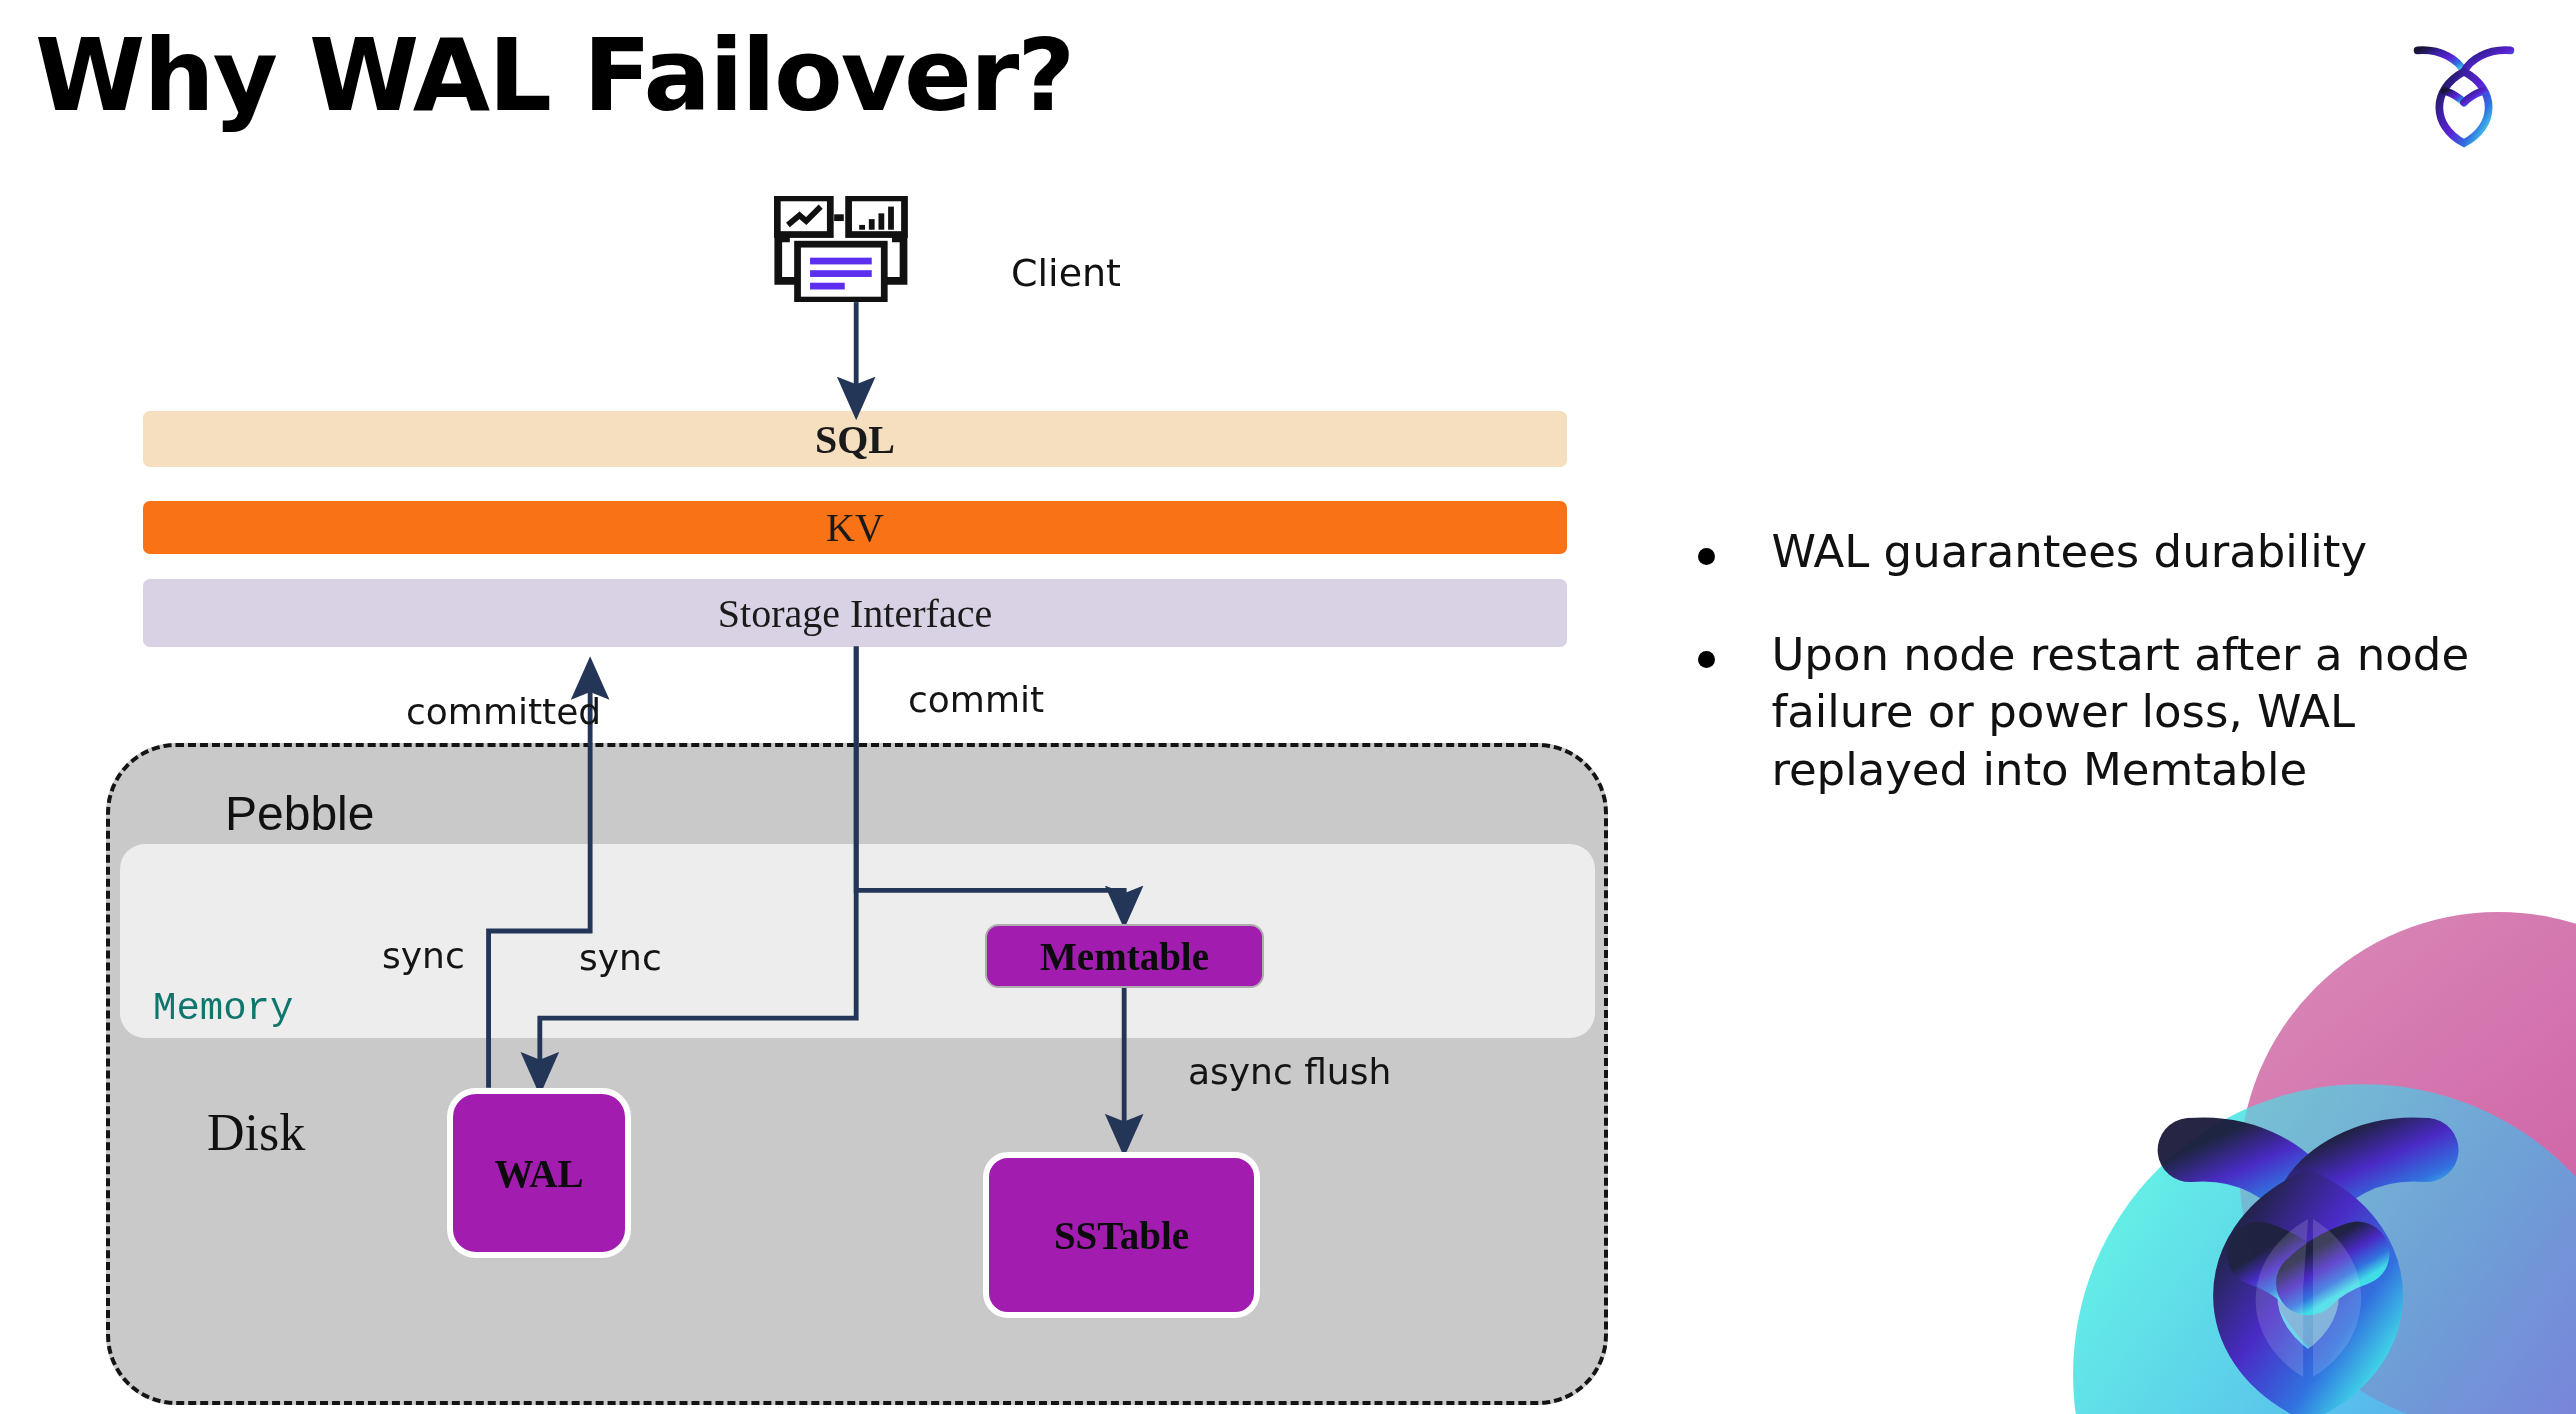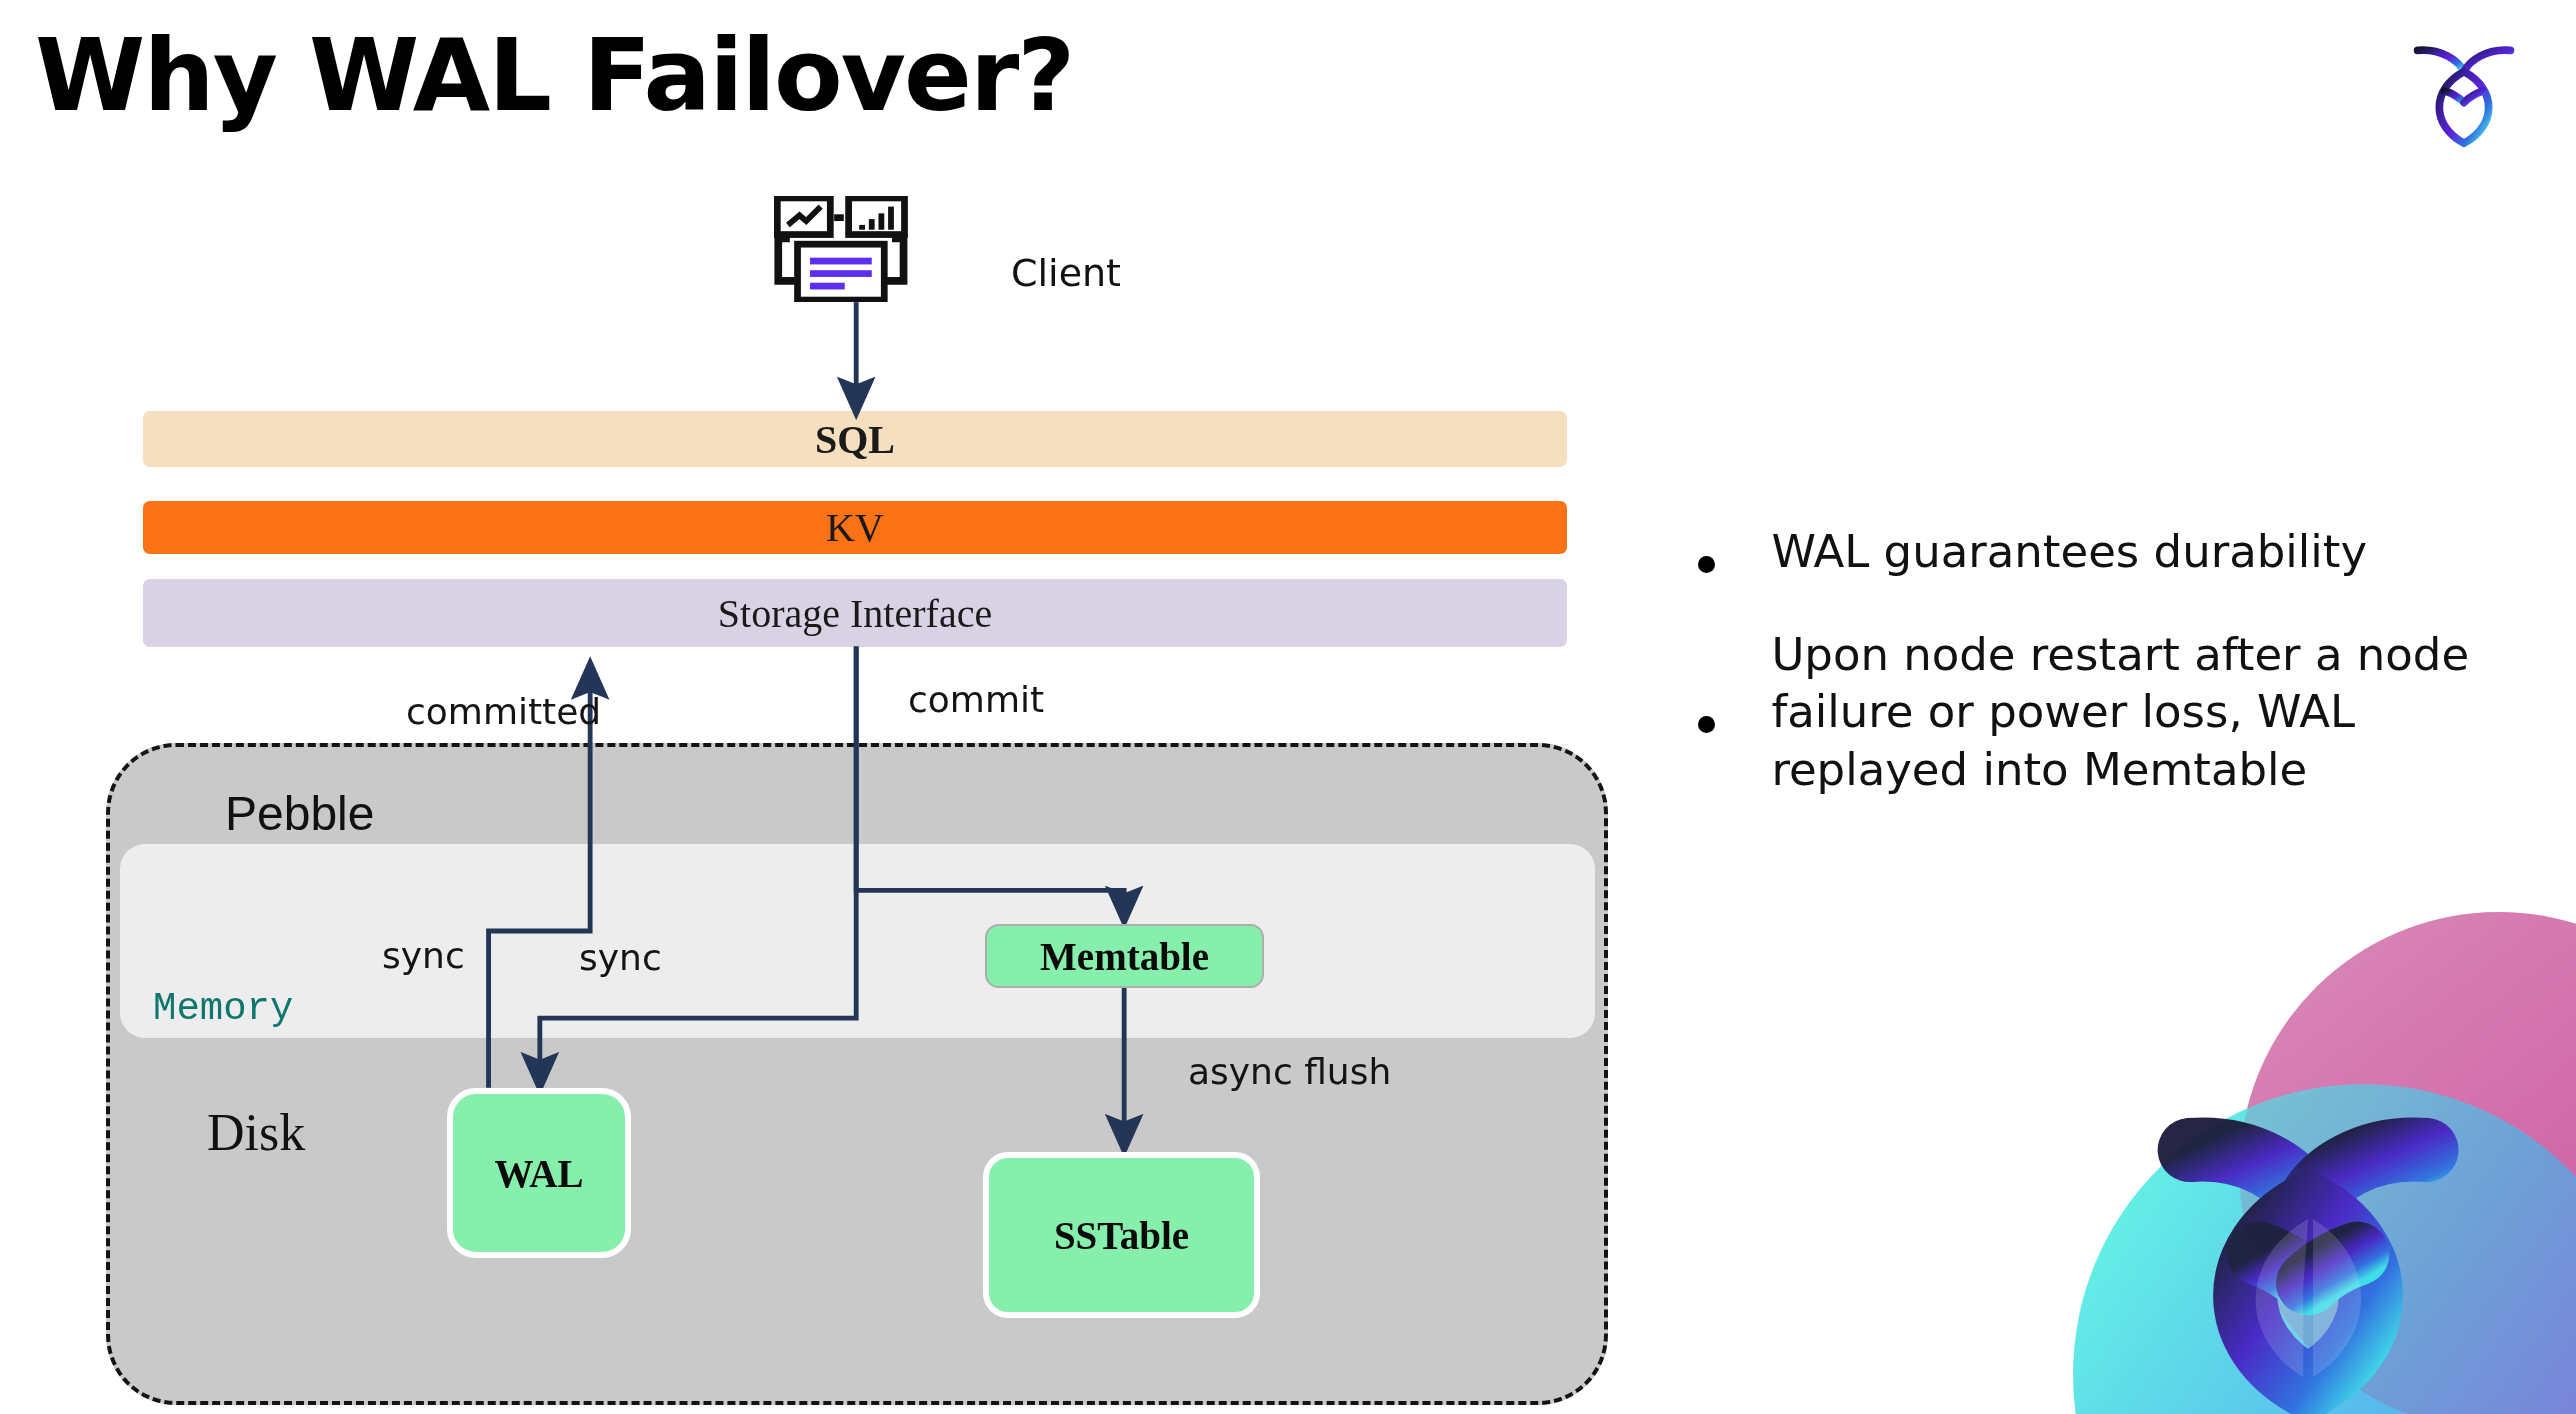--- a/index.html
+++ b/index.html
@@ -59,21 +59,21 @@
     font-family:Liberation Mono, monospace;font-size:39px;color:#0f766e;
   }
   #disk-label{
     position:absolute;left:207px;top:1103px;
     font-family:"Liberation Serif",serif;font-size:52px;color:#111;
   }
 
   
   .node-box{
     position:absolute;display:flex;align-items:center;justify-content:center;
-    background:#86efac;font-family:"Liberation Serif",serif;
+    background:#a21caf;font-family:"Liberation Serif",serif;
     font-weight:bold;font-size:39px;color:#0b0b0b;box-sizing:border-box;
   }
   #node-memtable{left:985px;top:924px;width:279px;height:64px;
                  border:2.9px solid #adadad;border-radius:13.5px;}
   #node-wal{left:447px;top:1088px;width:184px;height:170px;
             border:6.8px solid #ffffff;border-radius:29px;}
   #node-sstable{left:983px;top:1152px;width:277px;height:166px;
                 border:6.8px solid #ffffff;border-radius:25px;}
 
   
@@ -86,21 +86,21 @@
   #lbl-sync-left{left:382px;top:935px;}
   #lbl-sync-right{left:579px;top:937px;}
   #lbl-async-flush{left:1188px;top:1051px;}
 
   
   #edges{position:absolute;left:0;top:0;width:1664px;height:1415px;
          pointer-events:none;}
 
   
   #bullets{position:absolute;left:1698px;top:523px;width:842px;}
-  .bullet-row{display:flex;align-items:center;margin-bottom:45px;}
+  .bullet-row{display:flex;align-items:flex-start;margin-bottom:45px;}
   .bullet-dot{
     flex:0 0 auto;width:17.4px;height:17.4px;border-radius:50%;
     background:#000;margin-top:25px;margin-right:56px;
   }
   .bullet-text{
     font-family:"DejaVu Sans",sans-serif;
     font-size:45px;line-height:1.28;color:#111111;
   }
 
   

